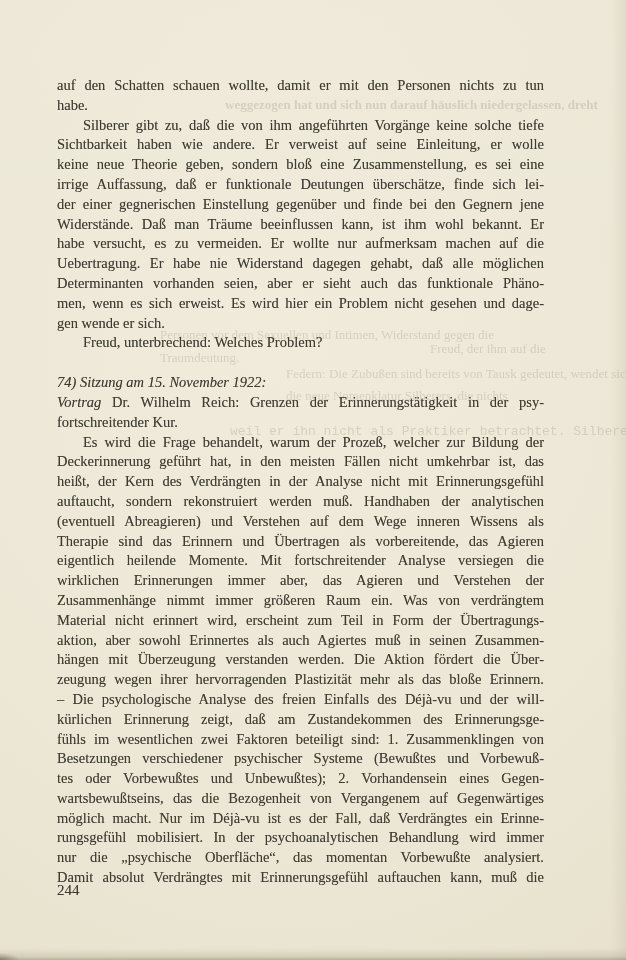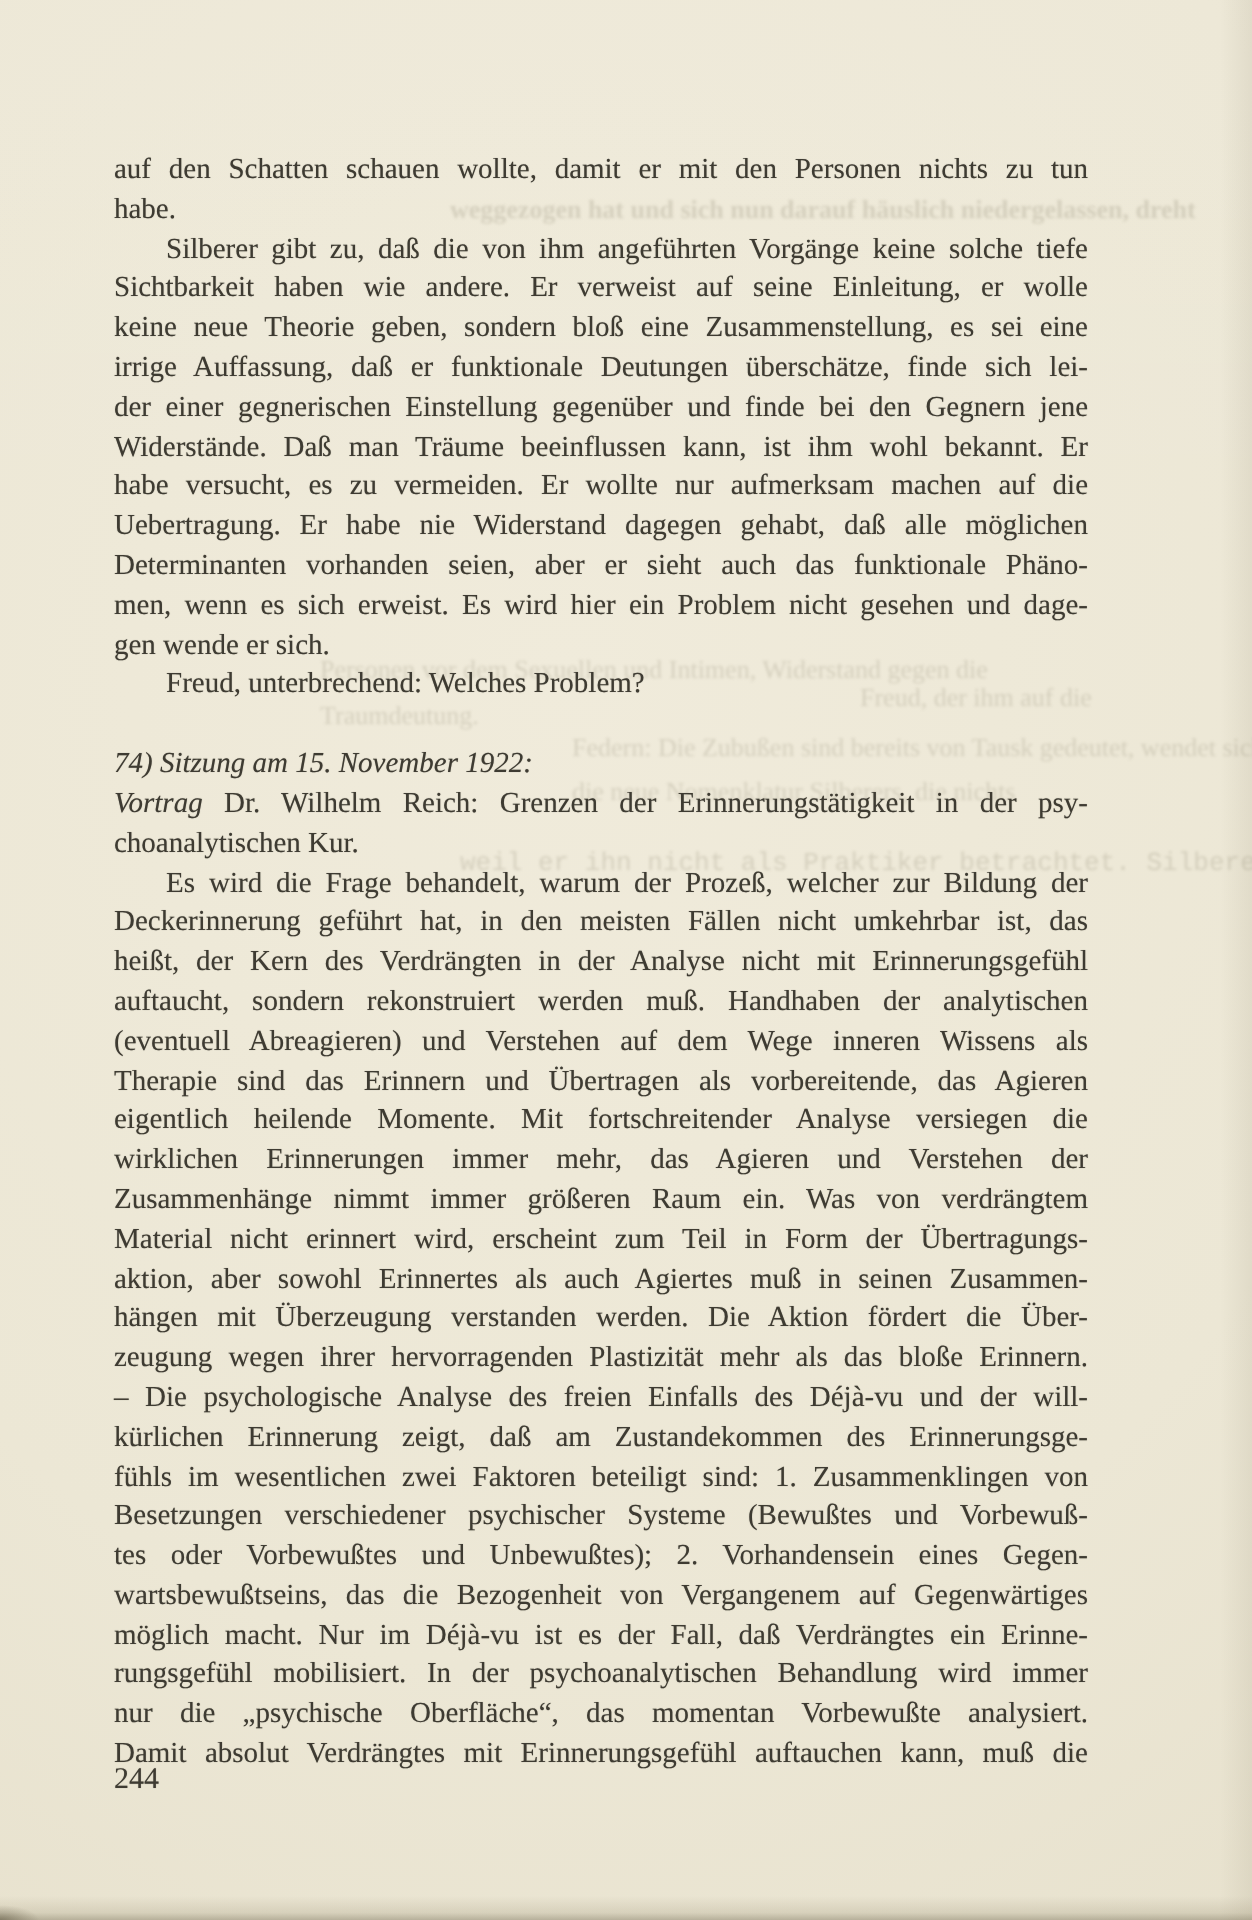--- a/index.html
+++ b/index.html
@@ -86,29 +86,29 @@
       <div class="line"><span>Widerstände. Daß man Träume beeinflussen kann, ist ihm wohl bekannt. Er</span></div>
       <div class="line"><span>habe versucht, es zu vermeiden. Er wollte nur aufmerksam machen auf die</span></div>
       <div class="line"><span>Uebertragung. Er habe nie Widerstand dagegen gehabt, daß alle möglichen</span></div>
       <div class="line"><span>Determinanten vorhanden seien, aber er sieht auch das funktionale Phäno-</span></div>
       <div class="line"><span>men, wenn es sich erweist. Es wird hier ein Problem nicht gesehen und dage-</span></div>
       <div class="line end"><span>gen wende er sich.</span></div>
       <div class="line end indent"><span>Freud, unterbrechend: Welches Problem?</span></div>
       <div class="line-gap"></div>
       <div class="line end"><span class="it">74) Sitzung am 15. November 1922:</span></div>
       <div class="line"><span class="it">Vortrag</span><span> Dr. Wilhelm Reich: Grenzen der Erinnerungstätigkeit in der psy-</span></div>
-      <div class="line end"><span>choanalytischen Kur.</span></div>
+      <div class="line end"><span>fortschreitender Kur.</span></div>
       <div class="line indent"><span>Es wird die Frage behandelt, warum der Prozeß, welcher zur Bildung der</span></div>
       <div class="line"><span>Deckerinnerung geführt hat, in den meisten Fällen nicht umkehrbar ist, das</span></div>
       <div class="line"><span>heißt, der Kern des Verdrängten in der Analyse nicht mit Erinnerungsgefühl</span></div>
       <div class="line"><span>auftaucht, sondern rekonstruiert werden muß. Handhaben der analytischen</span></div>
       <div class="line"><span>(eventuell Abreagieren) und Verstehen auf dem Wege inneren Wissens als</span></div>
       <div class="line"><span>Therapie sind das Erinnern und Übertragen als vorbereitende, das Agieren</span></div>
       <div class="line"><span>eigentlich heilende Momente. Mit fortschreitender Analyse versiegen die</span></div>
-      <div class="line"><span>wirklichen Erinnerungen immer mehr, das Agieren und Verstehen der</span></div>
+      <div class="line"><span>wirklichen Erinnerungen immer aber, das Agieren und Verstehen der</span></div>
       <div class="line"><span>Zusammenhänge nimmt immer größeren Raum ein. Was von verdrängtem</span></div>
       <div class="line"><span>Material nicht erinnert wird, erscheint zum Teil in Form der Übertragungs-</span></div>
       <div class="line"><span>aktion, aber sowohl Erinnertes als auch Agiertes muß in seinen Zusammen-</span></div>
       <div class="line"><span>hängen mit Überzeugung verstanden werden. Die Aktion fördert die Über-</span></div>
       <div class="line"><span>zeugung wegen ihrer hervorragenden Plastizität mehr als das bloße Erinnern.</span></div>
       <div class="line"><span>– Die psychologische Analyse des freien Einfalls des Déjà-vu und der will-</span></div>
       <div class="line"><span>kürlichen Erinnerung zeigt, daß am Zustandekommen des Erinnerungsge-</span></div>
       <div class="line"><span>fühls im wesentlichen zwei Faktoren beteiligt sind: 1. Zusammenklingen von</span></div>
       <div class="line"><span>Besetzungen verschiedener psychischer Systeme (Bewußtes und Vorbewuß-</span></div>
       <div class="line"><span>tes oder Vorbewußtes und Unbewußtes); 2. Vorhandensein eines Gegen-</span></div>

